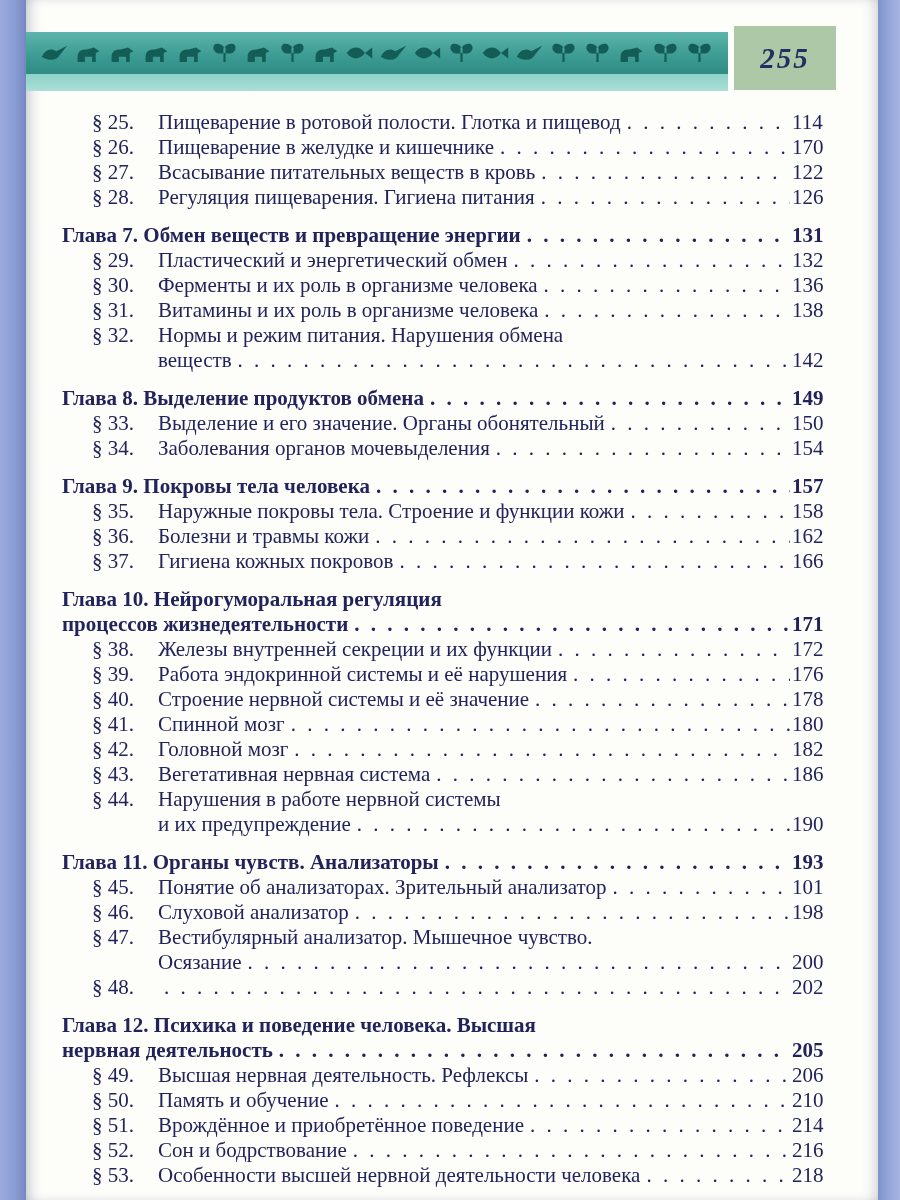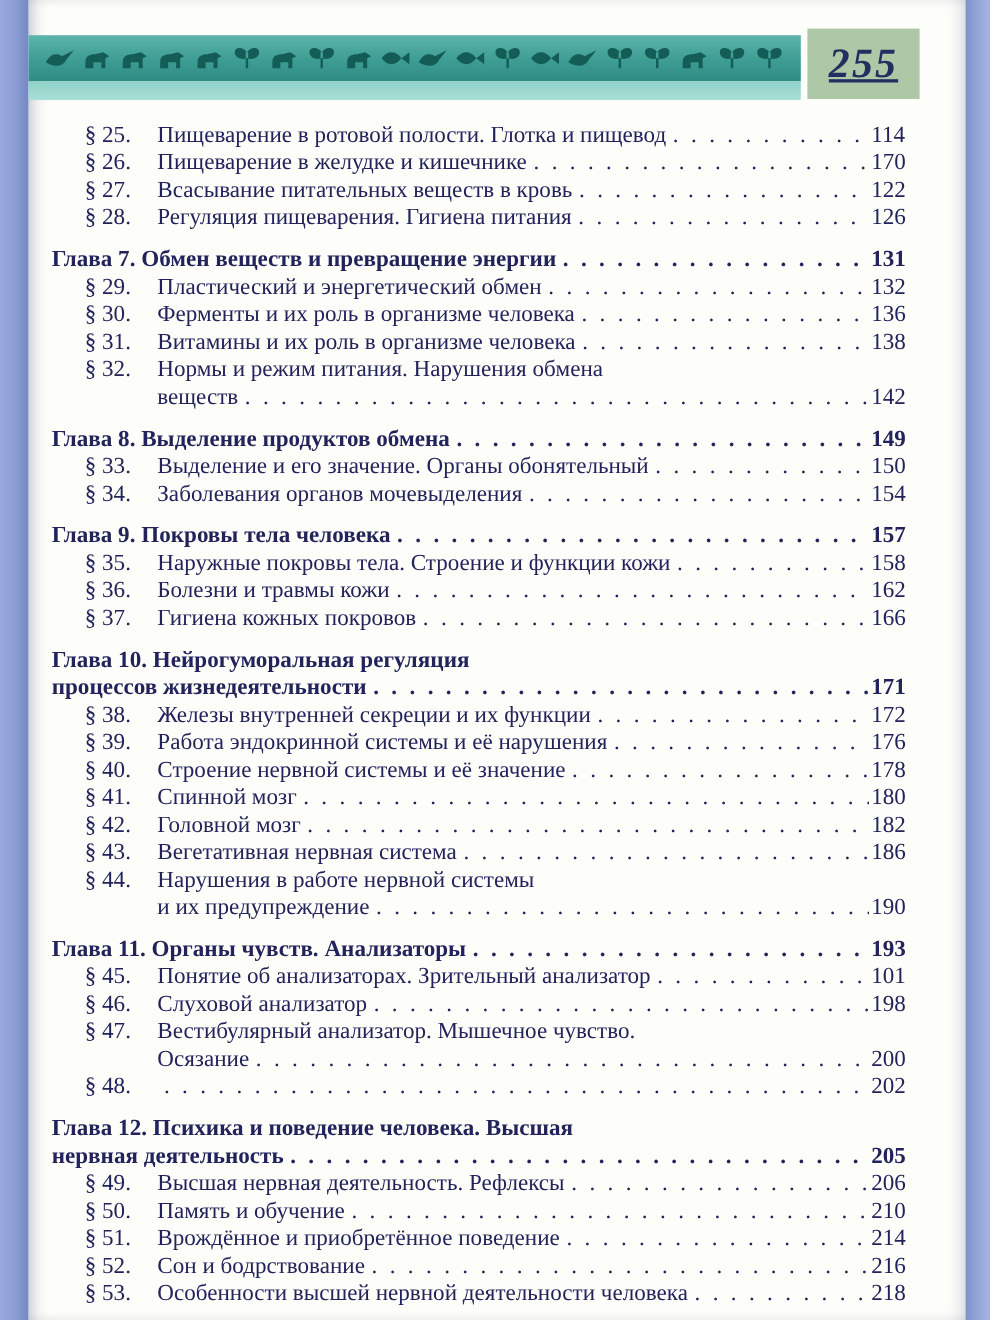--- a/index.html
+++ b/index.html
@@ -30,27 +30,26 @@
     top:74px;height:17px;
     background:linear-gradient(180deg,#8fd2c8 0%,#a9dfd6 100%);
   }
   .animal{width:29px;height:24px;fill:#145c56;flex:0 0 auto;}
   .pagenum-box{
     position:absolute;top:26px;right:42px;width:102px;height:64px;
     background:#adc8a6;
     display:flex;align-items:center;justify-content:center;
   }
   .pagenum-box span{
-    font-style:italic;font-weight:600;font-size:38px;letter-spacing:2px;
+    font-style:italic;font-weight:600;font-size:29px;letter-spacing:2px;
     color:#223061;
-    text-decoration:underline;
   }
   
   .toc{
-    padding:16px 46px 0 21px;
+    padding:16px 46px 0 36px;
     font-size:21px;line-height:25px;color:#21235a;
   }
   .line{display:flex;align-items:baseline;}
   .t{white-space:pre;flex:0 0 auto;}
   .num{flex:0 0 66px;}
   .entry.chapter{font-weight:700;margin-top:13px;}
   .entry.section .line{padding-left:30px;}
   .entry.section .line.cont{padding-left:96px;}
   .dots{flex:1 1 auto;min-width:0;overflow:hidden;white-space:nowrap;margin:0 2px 0 6px;}
   .dots::after{

